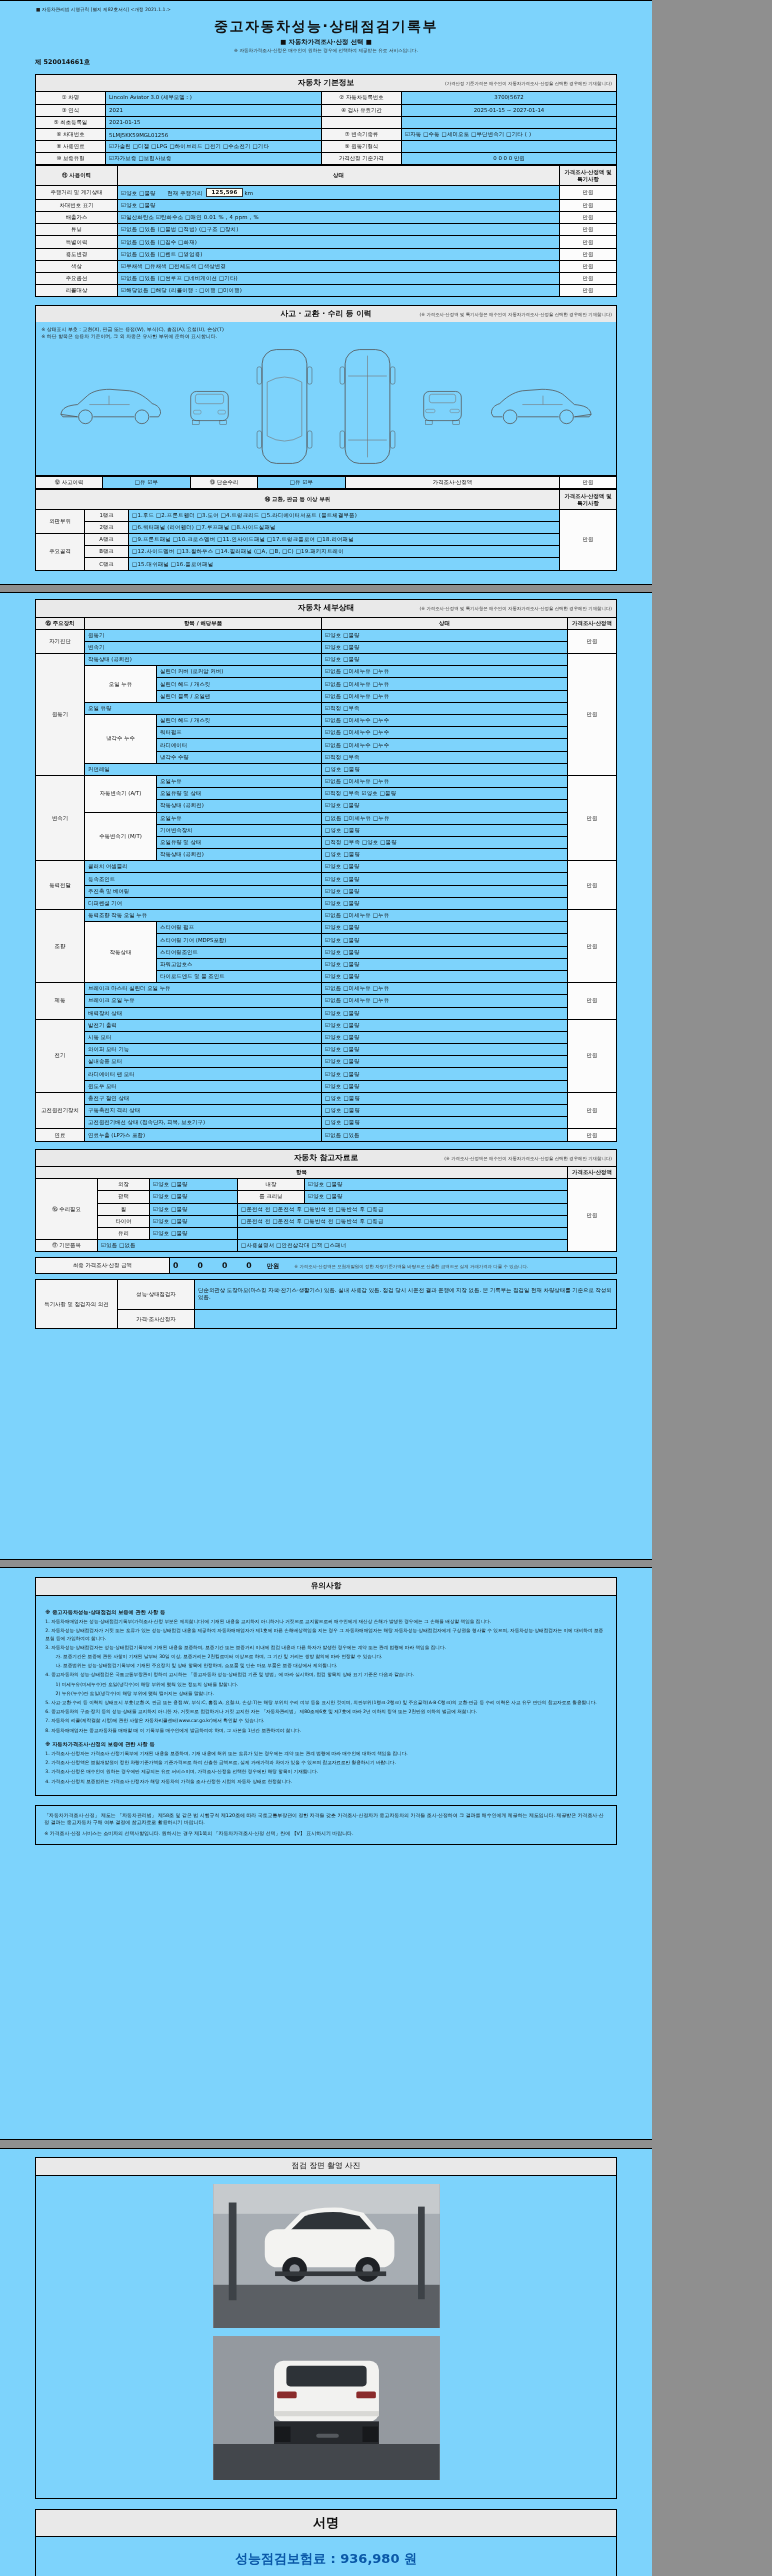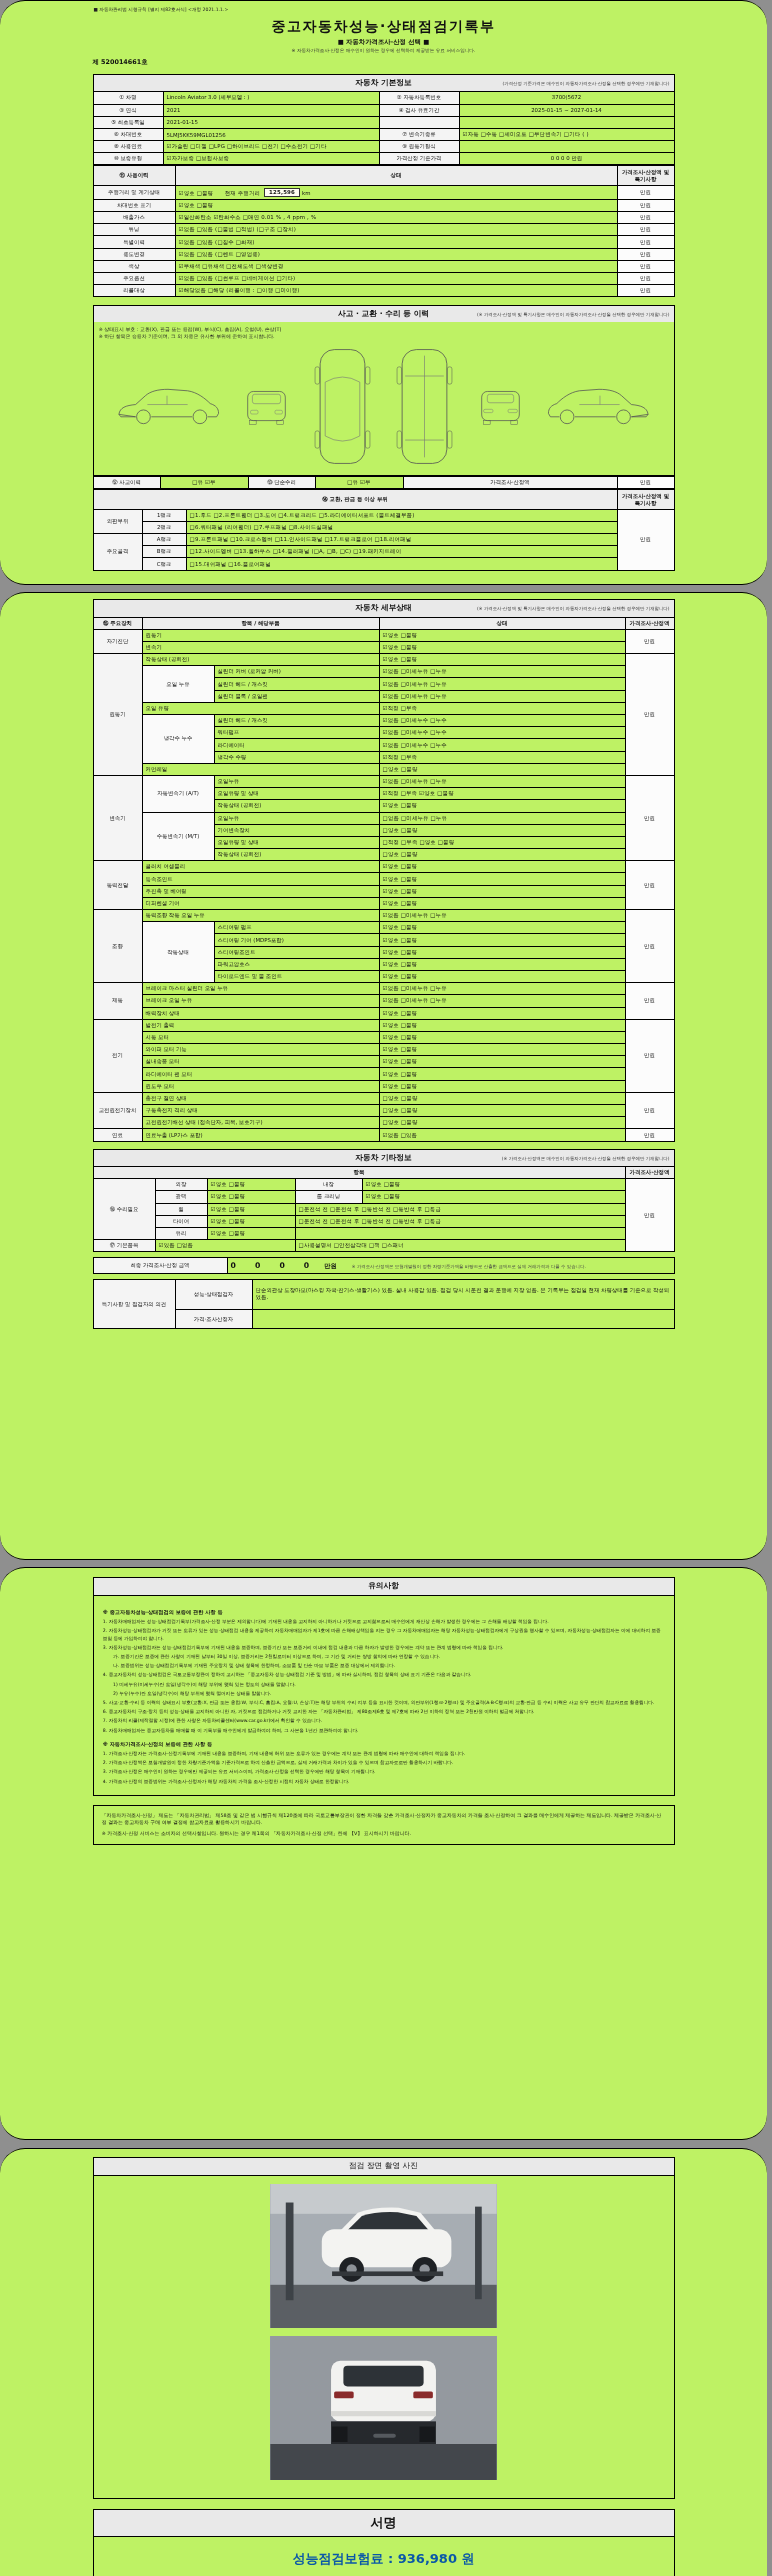--- a/index.html
+++ b/index.html
@@ -4,21 +4,21 @@
 <style>
   * { box-sizing: border-box; }
   html,body { margin:0; padding:0; }
   body {
     width:773px;
     background:#8f8f8f;
     font-family:"DejaVu Sans","Liberation Sans",sans-serif;
     color:#111;
     -webkit-font-smoothing:antialiased;
   }
-  .page { background:#bef264; width:767px; border-top:0.5px solid #000; border-bottom:0.5px solid #000; padding:4.1px 0 13.4px;border-radius:25px; }
+  .page { background:#7dd3fc; width:652px; border-top:0.5px solid #000; border-bottom:0.5px solid #000; padding:4.1px 0 13.4px; }
   .page + .page { margin-top:7.2px; }
   .content { width:582px; margin:0 auto; }
 
   .topnote { font-size:4.6px; color:#222; padding:1.5px 1px 3.1px; }
   .titleblock { text-align:center; padding:2.1px 0 1px; }
   .doctitle { font-size:14px; font-weight:bold; letter-spacing:1.5px; margin:1px 0 2.1px; }
   .title-sub { font-size:6.4px; font-weight:bold; margin:1px 0; }
   .title-note { font-size:4.6px; color:#333; margin:0.5px 0 3.1px; }
   .docno { font-size:6.4px; font-weight:bold; margin:1px 0 3.1px; text-align:left; }
 
@@ -524,21 +524,21 @@
           <tr>
             <td class="lbl">연료</td>
             <td colspan="2">연료누출 (LP가스 포함)</td>
             <td class="chk">☑없음  □있음</td>
             <td class="price">만원</td>
           </tr>
         </tbody>
     </table>
 
     <div class="secbar">
-      <span>자동차 기타정보</span>
+      <span>자동차 참고자료로</span>
       <span class="note">(※ 가격조사·산정액은 매수인이 자동차가격조사·산정을 선택한 경우에만 기재합니다)</span>
     </div>
     <table class="grid">
       <colgroup>
           <col style="width:62px">
           <col style="width:52px">
           <col style="width:88px">
           <col style="width:67px">
           <col>
           <col style="width:49px">

